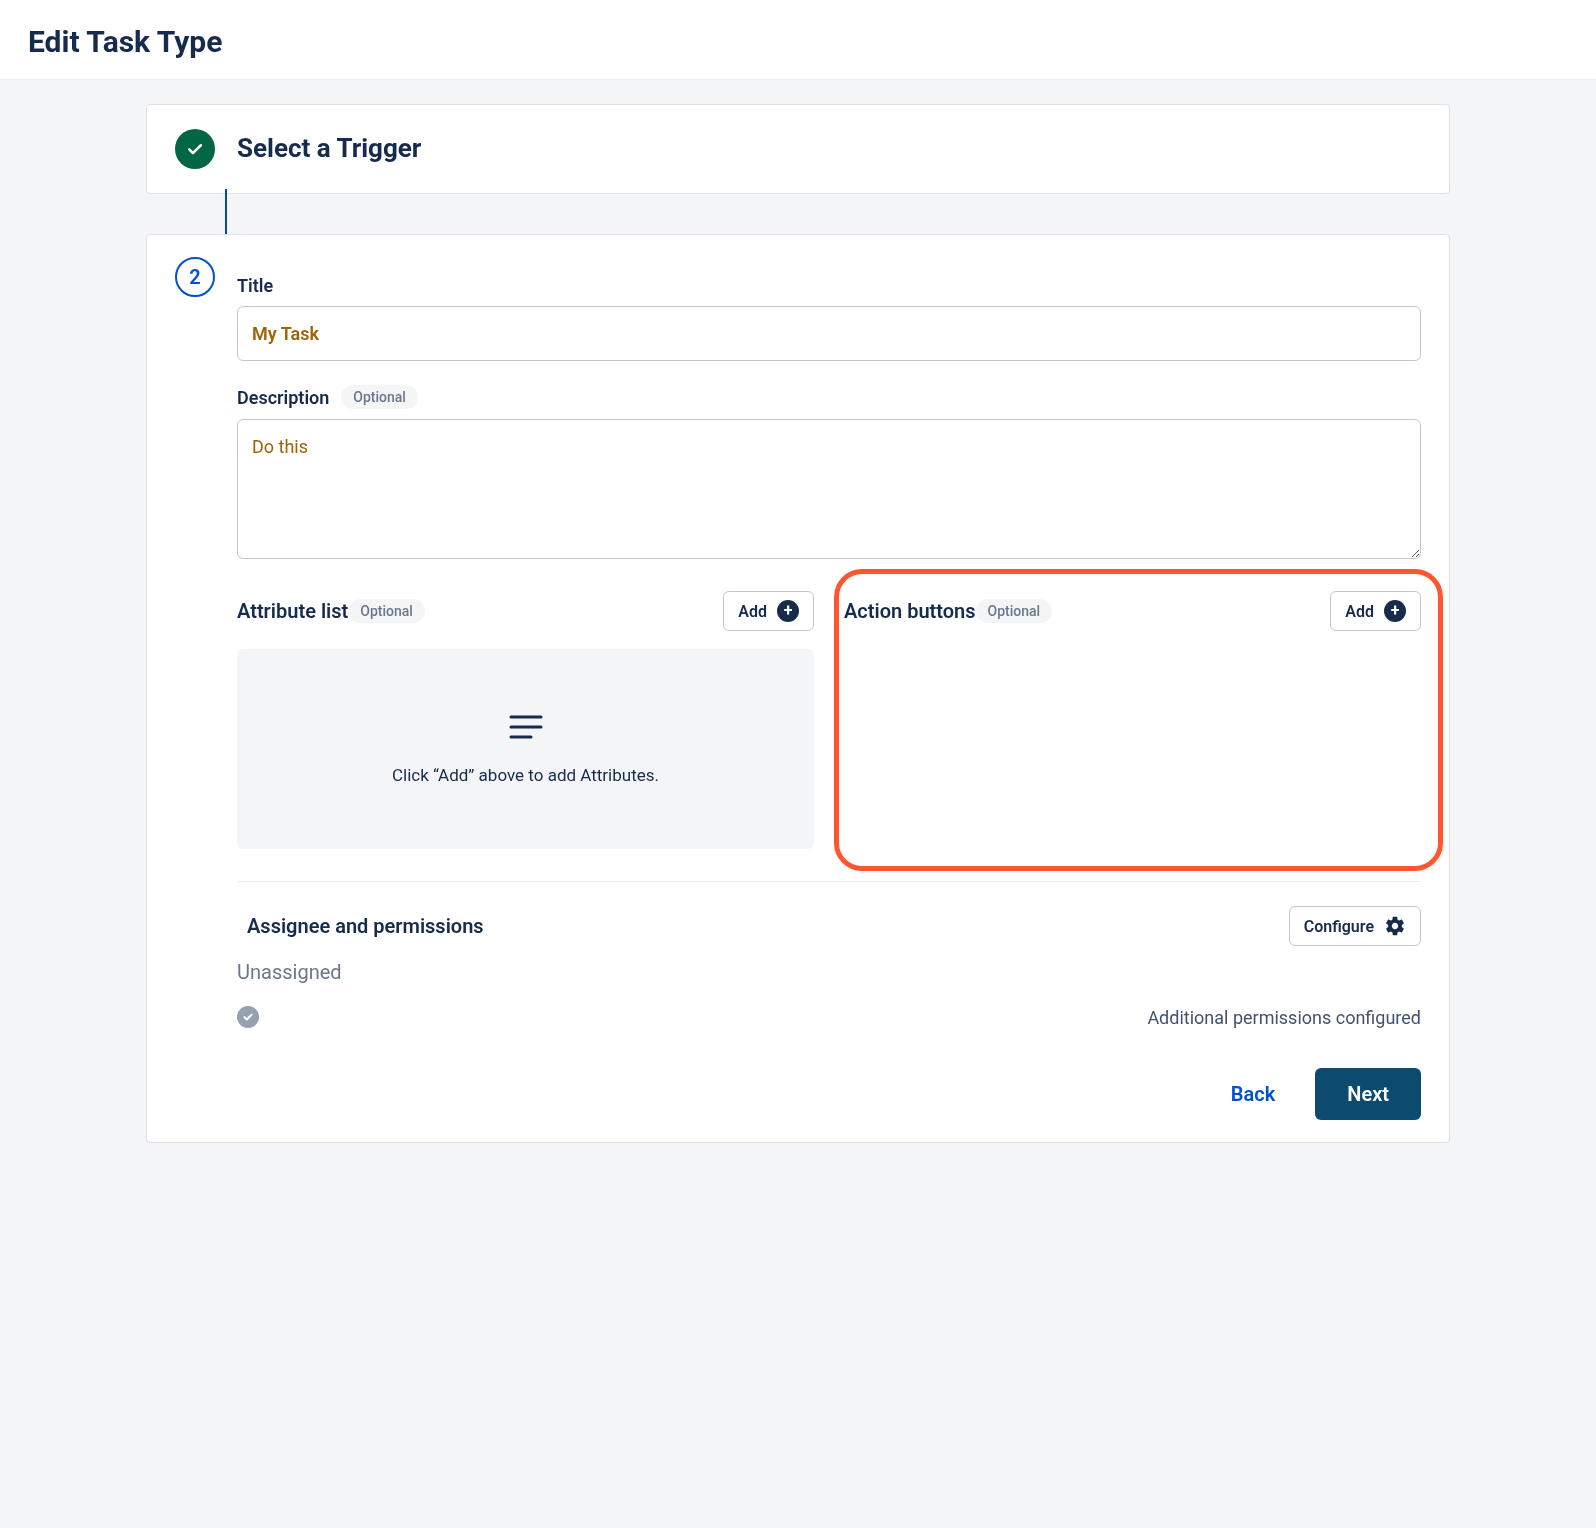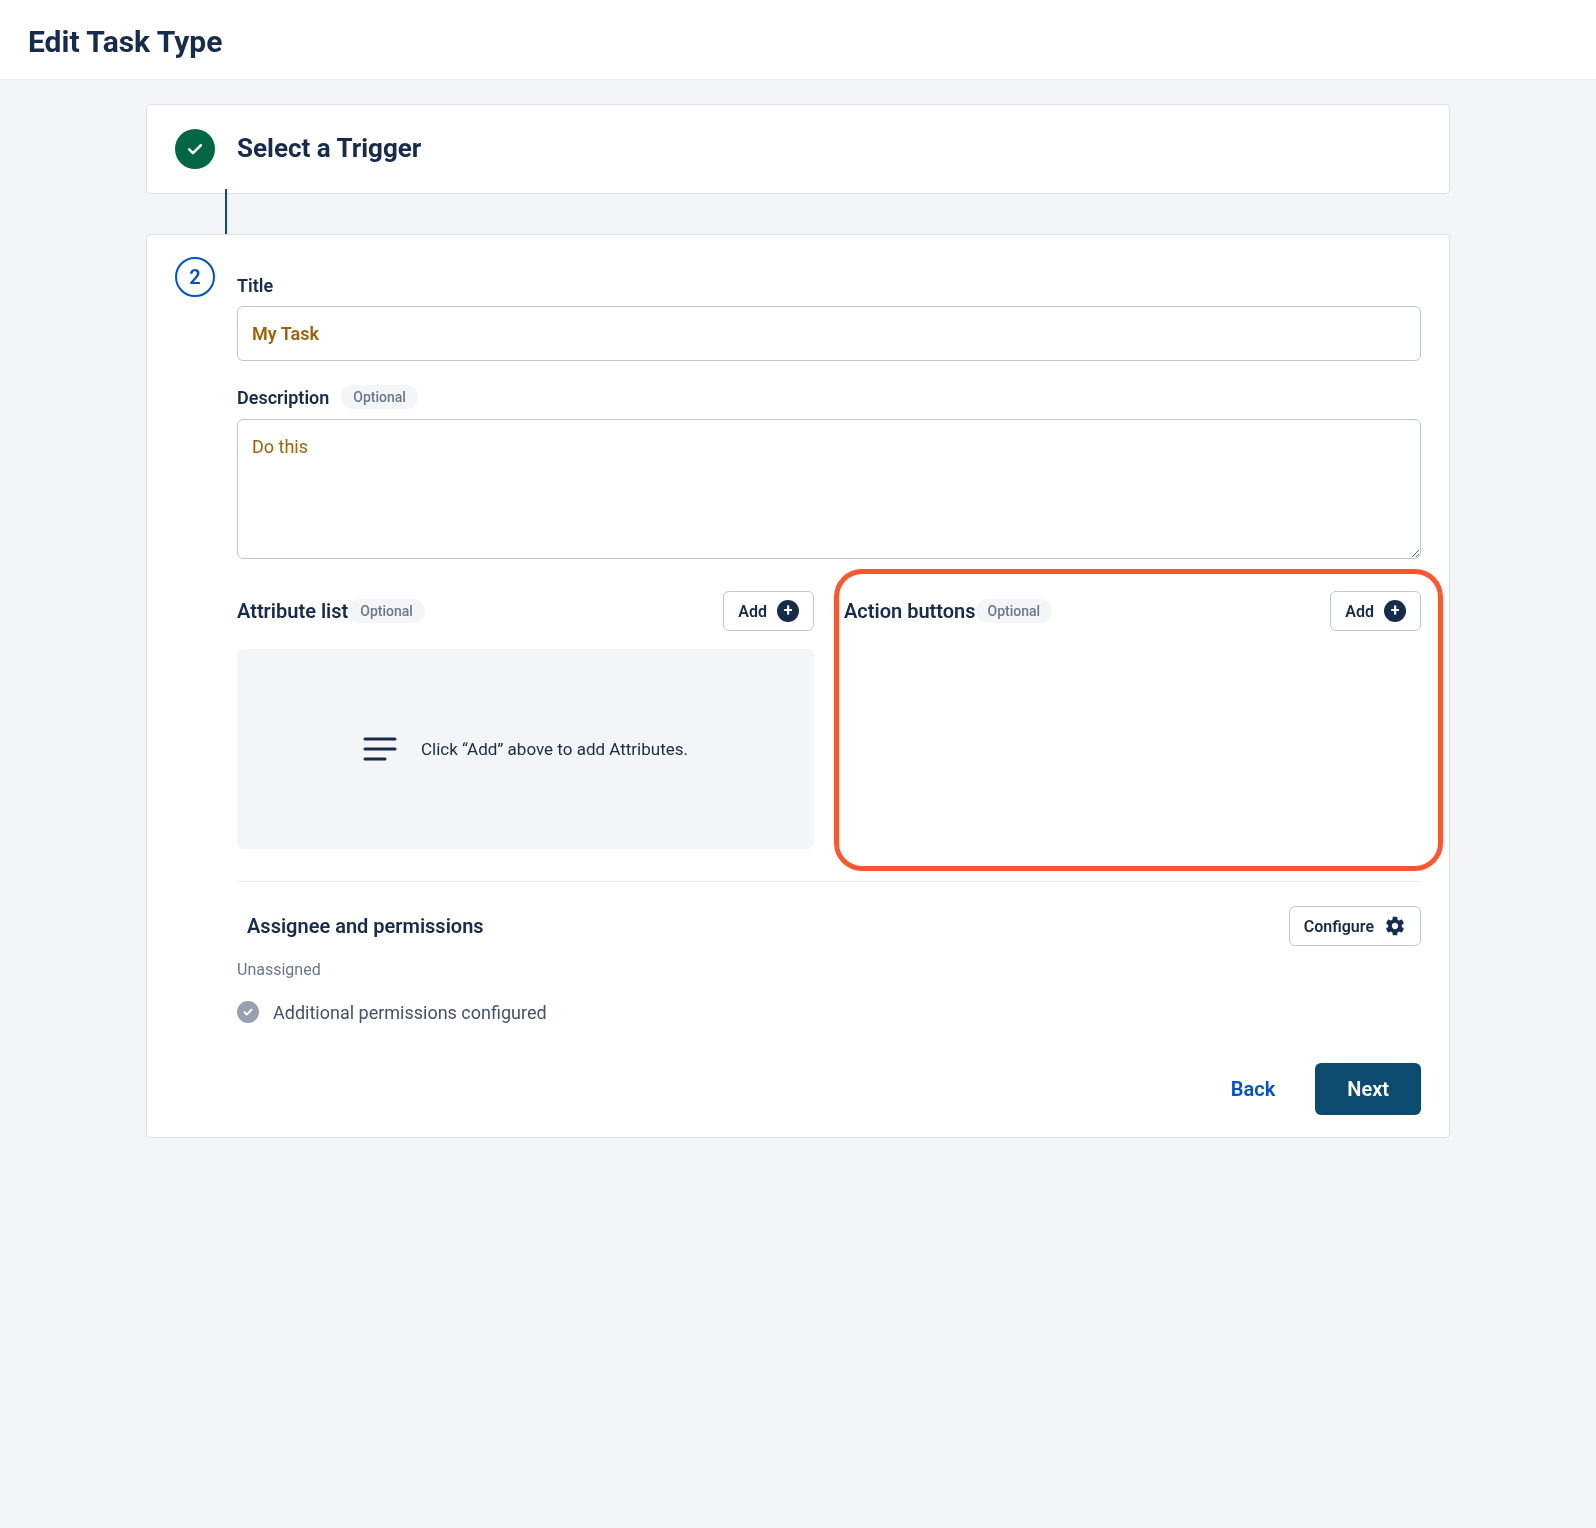--- a/index.html
+++ b/index.html
@@ -141,21 +141,21 @@
       width: 22px; height: 22px; border-radius: 50%;
       background: #172b4d; color: #fff;
       display: flex; align-items: center; justify-content: center;
       font-size: 16px; font-weight: 700; line-height: 1;
     }
     .empty-box {
       background: #f4f5f7;
       border-radius: 6px;
       height: 200px;
       display: flex;
-      flex-direction: row;
+      flex-direction: column;
       align-items: center;
       justify-content: center;
       gap: 24px;
       color: #172b4d;
       font-size: 17px;
     }
     .highlight-box {
       position: absolute;
       border: 5px solid #ff5630;
       border-radius: 28px;
@@ -164,24 +164,24 @@
       right: -22px;
       bottom: -22px;
       pointer-events: none;
     }
     hr.sep {
       border: none;
       border-top: 1px solid #ebecf0;
       margin: 32px 0 24px;
     }
     .assignee-row { display:flex; align-items:center; justify-content:space-between;margin-left:10px; }
-    .subtext { color: #6b778c; font-size: 16px; margin-top: 14px; }
+    .subtext { color: #6b778c; font-size: 20px; margin-top: 14px; }
     .perm-row {
       display: flex; align-items: center; gap: 14px;
-      color: #42526e; font-size: 18px; margin-top: 22px;
+      color: #42526e; font-size: 18px; margin-top: 22px; justify-content: space-between;
     }
     .check-circle-small {
       width: 22px; height: 22px; border-radius: 50%;
       background: #97a0af; color:#fff;
       display:flex; align-items:center; justify-content:center;
       font-size: 13px;
     }
     .footer-actions {
       display: flex; justify-content: flex-end; gap: 26px;
       margin-top: 40px; align-items: center;

